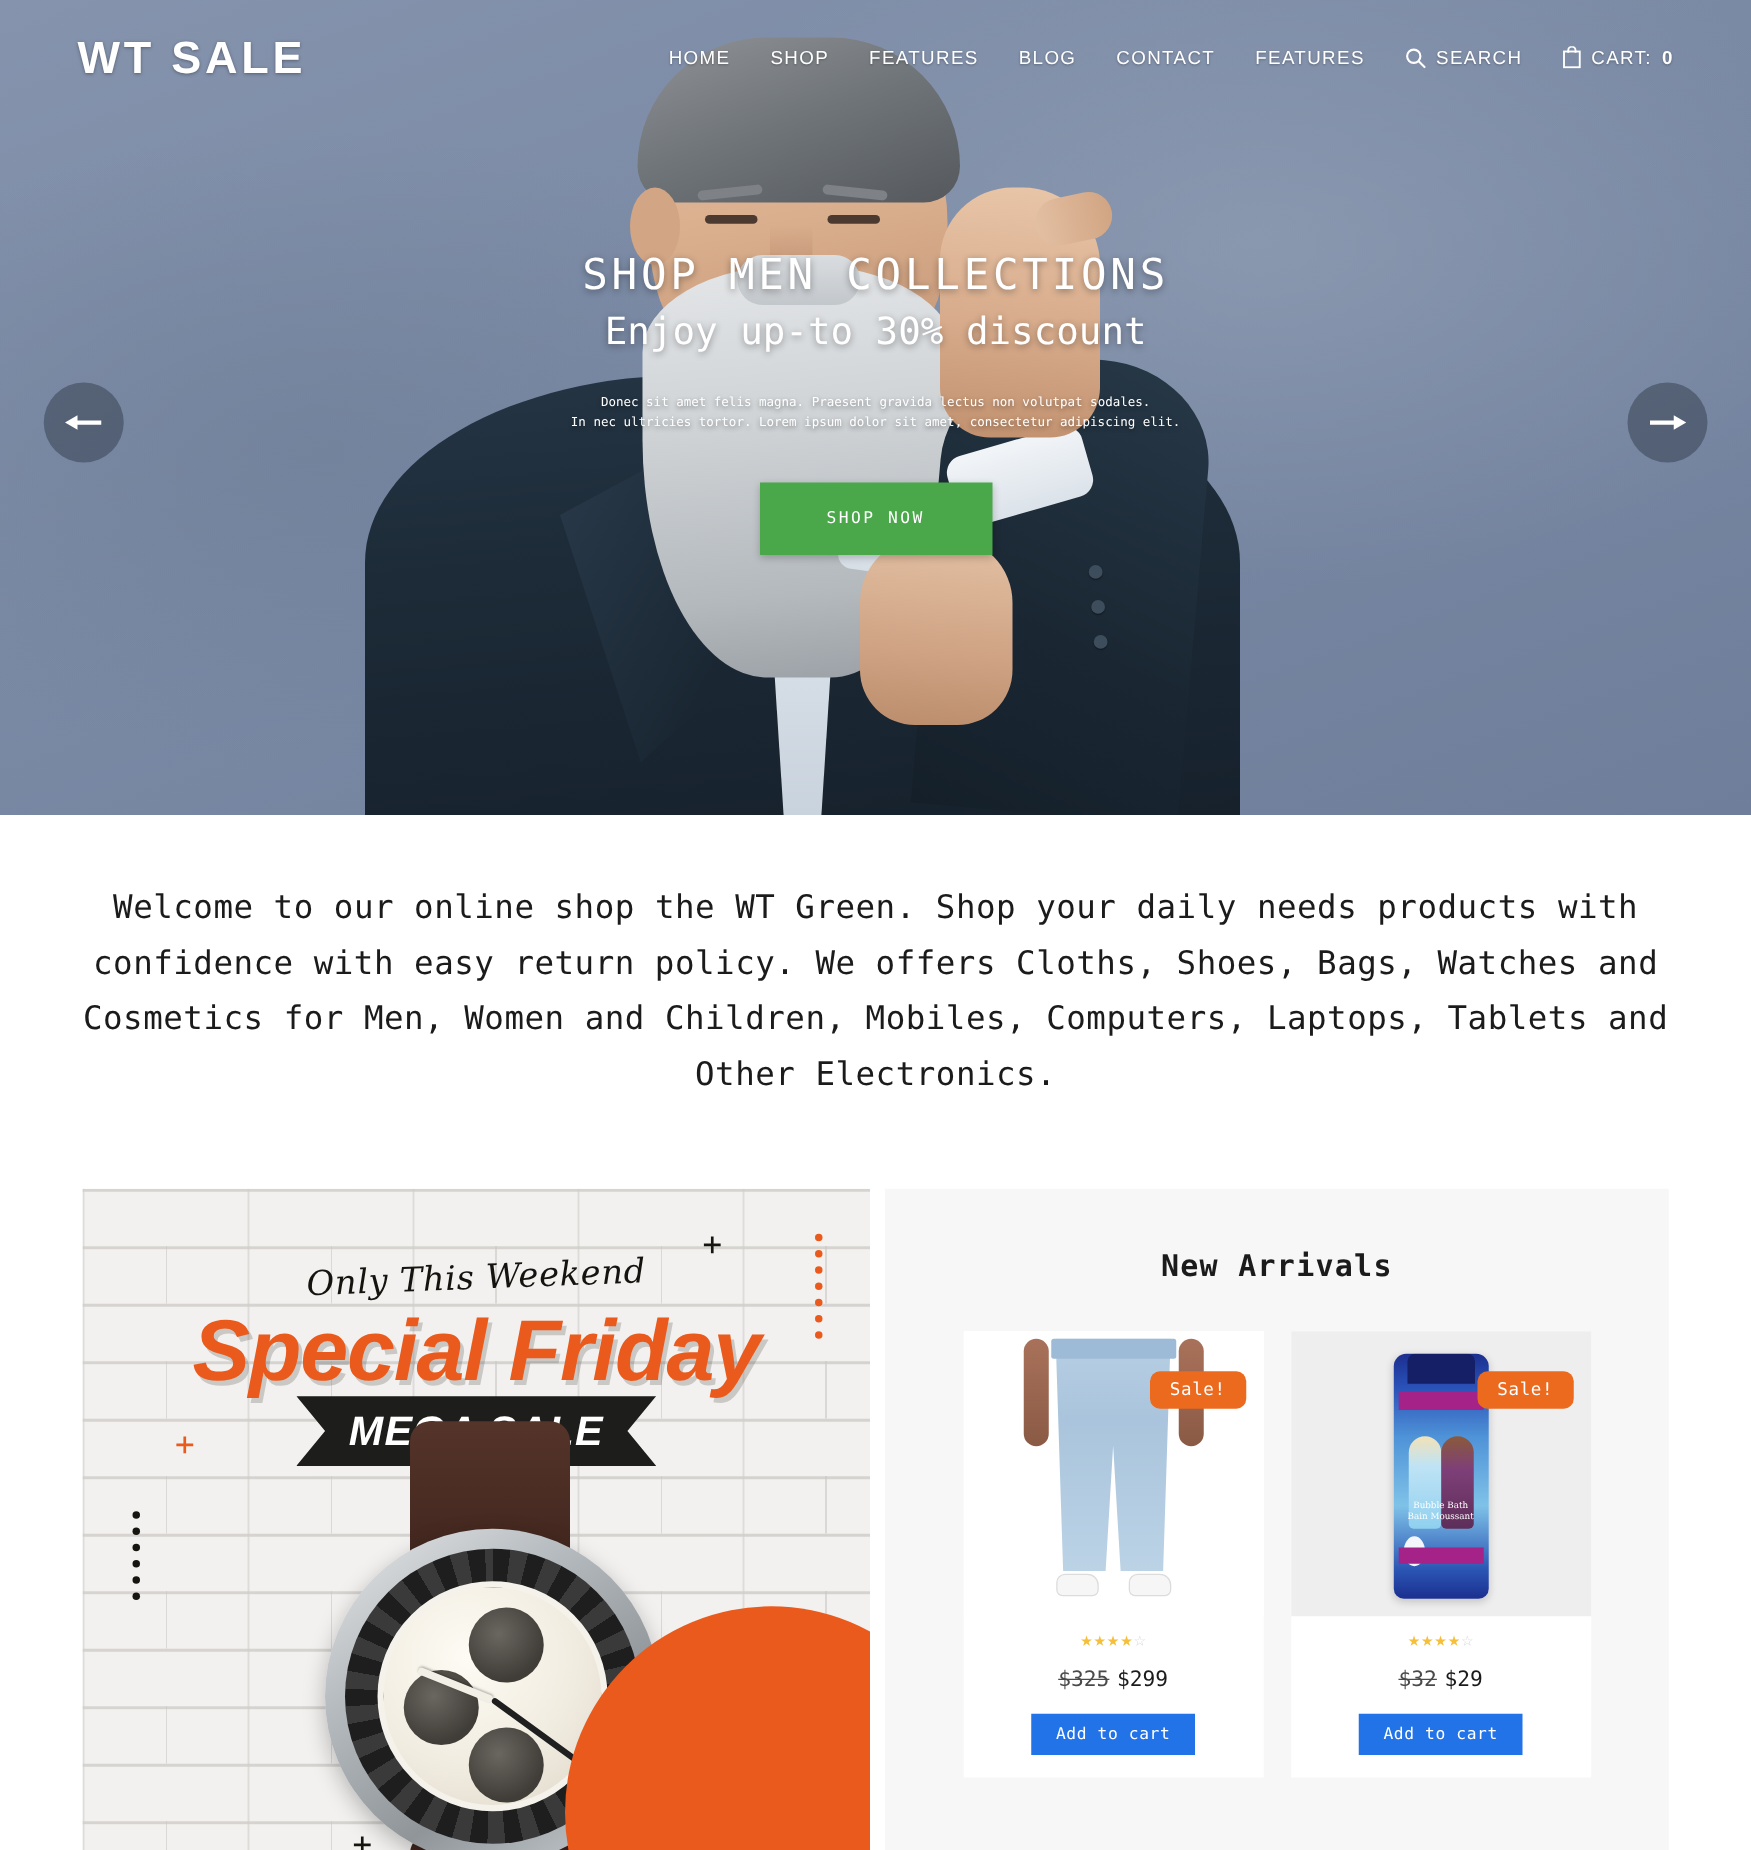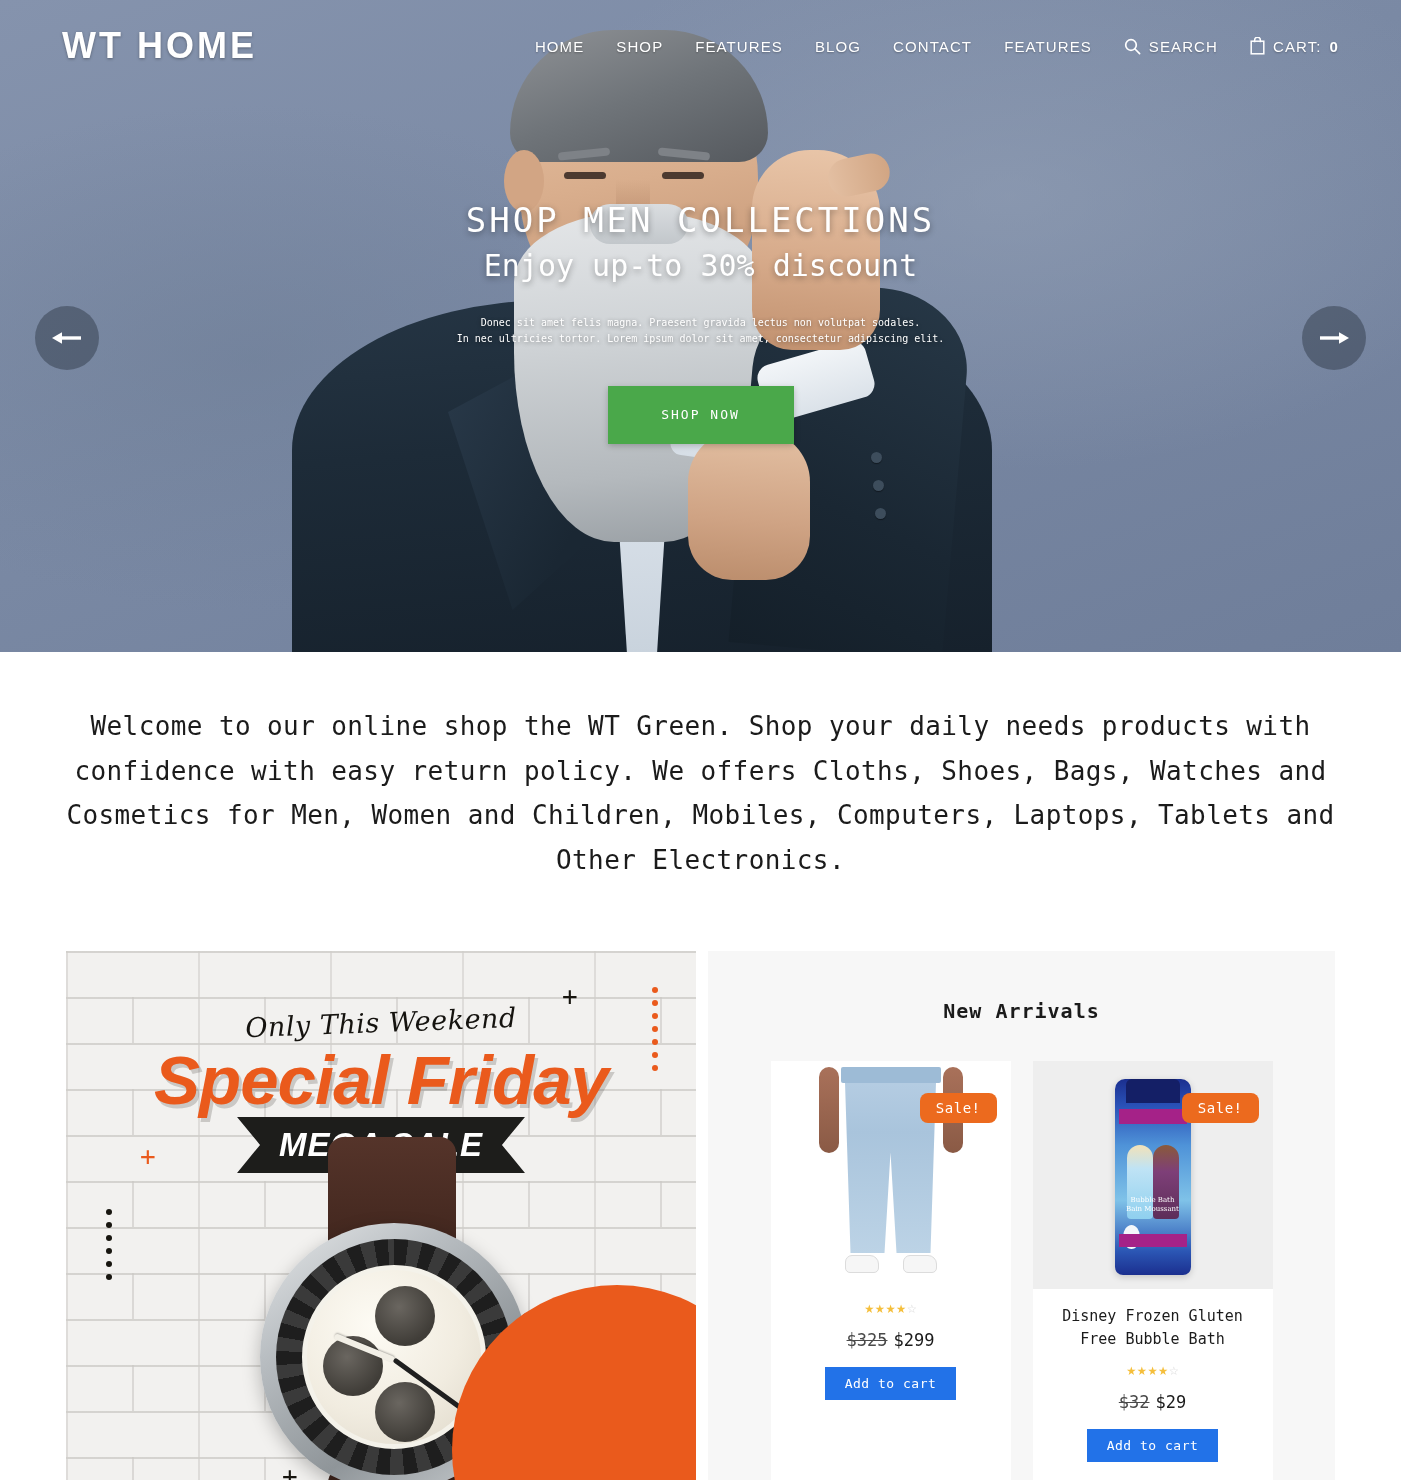--- a/index.html
+++ b/index.html
@@ -292,21 +292,21 @@
   .plus-dark { color: #17150f; }
   .dots-col { position: absolute; display: flex; flex-direction: column; gap: 7px; }
   .dot { width: 6px; height: 6px; border-radius: 50%; background: #ea5a1c; }
   .dot-dark { background: #17150f; }
 
   
   .arrivals {
     flex: 1; background: #f7f7f7; padding: 48px 34px 0; min-height: 536px;
   }
   .arrivals-title {
-    text-align: center; font-size: 20px; color: #1b1b1b; letter-spacing: 1px;
+    text-align: center; font-size: 24px; color: #1b1b1b; letter-spacing: 1px;
     margin-bottom: 38px;
   }
   .cards { display: flex; gap: 22px; justify-content: center; }
   .card {
     width: 240px; background: #ffffff; padding: 0 0 18px;
     display: flex; flex-direction: column; align-items: center;
   }
   .card-media { position: relative; width: 100%; height: 228px; }
   .badge {
     position: absolute; right: 14px; top: 32px; z-index: 4;
@@ -412,21 +412,21 @@
     <div class="fig-hand-up"></div>
     <div class="fig-finger"></div>
     <div class="fig-cuff2"></div>
     <div class="fig-hand-lo"></div>
     <div class="fig-btn1"></div>
     <div class="fig-btn2"></div>
     <div class="fig-btn3"></div>
   </div>
 
   <header class="header">
-    <div class="logo">WT HOME</div>
+    <div class="logo">WT SALE</div>
     <nav class="nav">
       <span class="nav-item">HOME</span>
       <span class="nav-item">SHOP</span>
       <span class="nav-item">FEATURES</span>
       <span class="nav-item">BLOG</span>
       <span class="nav-item">CONTACT</span>
       <span class="nav-item">FEATURES</span>
 
       <span class="nav-item nav-icon-item">
         <svg width="17" height="17" viewBox="0 0 17 17">
@@ -567,21 +567,20 @@
               <div class="olaf"></div>
               <div class="bottle-txt">
                 <div>Bubble Bath</div>
                 <div>Bain Moussant</div>
               </div>
               <div class="bottle-band2"></div>
             </div>
           </div>
           <span class="badge" style="background:#ec6a1e;">Sale!</span>
         </div>
-        <div class="card-title">Disney Frozen Gluten Free Bubble Bath</div>
         <div class="stars">
           <span class="star-on" style="color: rgb(245, 191, 60);">★</span>
           <span class="star-on" style="color: rgb(245, 191, 60);">★</span>
           <span class="star-on" style="color: rgb(245, 191, 60);">★</span>
           <span class="star-on" style="color: rgb(245, 191, 60);">★</span>
           <span class="star-off">☆</span>
         </div>
         <div class="prices">
           <span class="old-price">$32</span><span>$29</span>
         </div>

